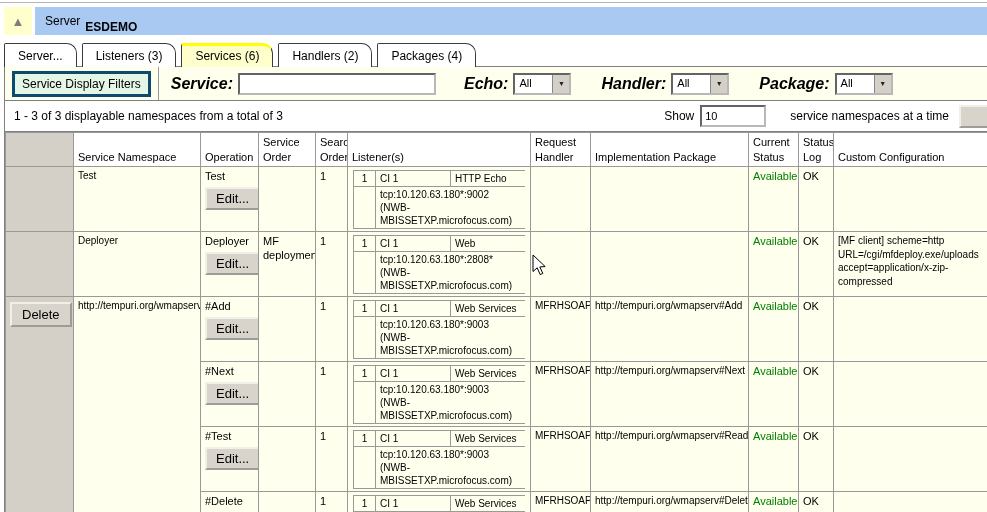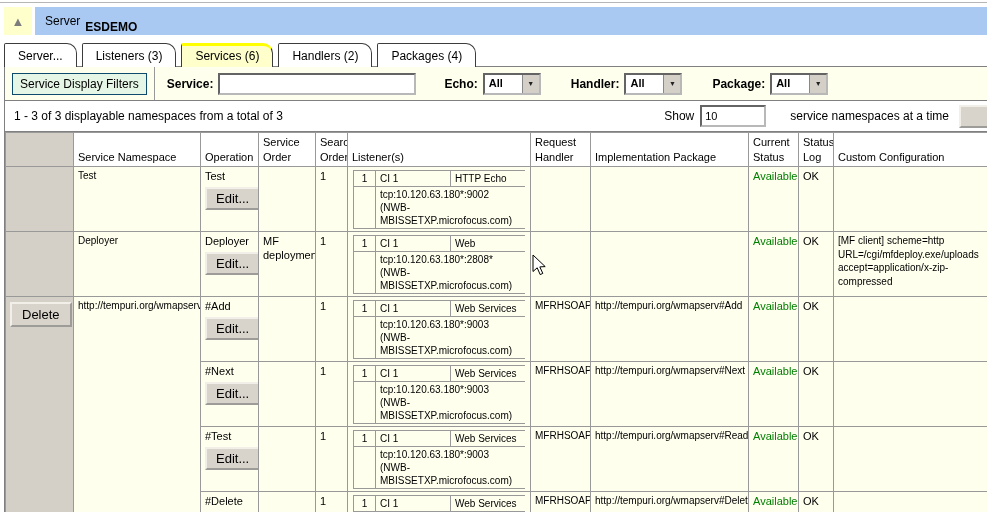--- a/index.html
+++ b/index.html
@@ -22,28 +22,28 @@
   .tab{border:1px solid #3c3c3c;border-bottom:none;background:#fff;padding:5px 13px 4px 13px;
        font-size:12px;border-radius:2px 10px 0 0;cursor:pointer;}
   .tab.active{background:#ffffcc;border-top:3px solid #ffff00;padding-top:3px;}
 
   
   .content{margin-left:4px;border:1px solid #808080;border-right:none;margin-top:-1px;position:relative;z-index:1;background:#fff;}
 
   
   .filterbar{display:flex;align-items:center;background:#ffffee;border-bottom:1px solid #808080;height:33px;}
   .ftitle-wrap{height:100%;display:flex;align-items:center;padding:0 7px;border-right:1px solid #999;}
-  .ftitle{background:#e6f6e6;border:1px solid #0c4a6e;padding:3px 7px;font-size:12px;white-space:nowrap;}
-  .flabel{font-weight:bold;font-size:12px;white-space:nowrap;}
+  .ftitle{background:#e6f6e6;border:3px solid #0c4a6e;padding:3px 7px;font-size:12px;white-space:nowrap;}
+  .flabel{font-weight:bold;font-size:16px;white-space:nowrap;font-style:italic;}
   .ml12{margin-left:12px}.ml28{margin-left:28px}.ml30{margin-left:30px}
   .txt{height:16px;border:2px inset #b8b8b8;background:#fff;padding:1px 3px;
        font-family:"Liberation Sans",sans-serif;font-size:11px;}
   .svc-input{width:188px;margin-left:5px;}
   .sel{display:inline-flex;align-items:stretch;border:2px inset #b8b8b8;background:#fff;height:18px;width:54px;margin-left:5px;cursor:pointer;}
-  .sel-val{flex:1;padding:2px 12px 0 4px;font-size:11px;font-weight:bold;}
+  .sel-val{flex:1;padding:2px 12px 0 4px;font-size:11px;}
   .sel-btn{width:16px;background:#d4d0c8;border-left:1px solid #888;display:flex;align-items:center;justify-content:center;font-size:7px;color:#222;}
 
   
   .statusrow{display:flex;align-items:center;justify-content:space-between;background:#fff;
              border-bottom:1px solid #808080;padding:3px 0 3px 9px;font-size:12px;height:24px;}
   .showgrp{display:flex;align-items:center;}
   .show-input{width:56px;margin-left:6px;}
   .show-suffix{margin-left:24px;}
   .cutbtn{width:34px;height:23px;background:#d8d4cc;border:2px outset #f2efe9;margin-left:10px;margin-right:-6px;}
 

